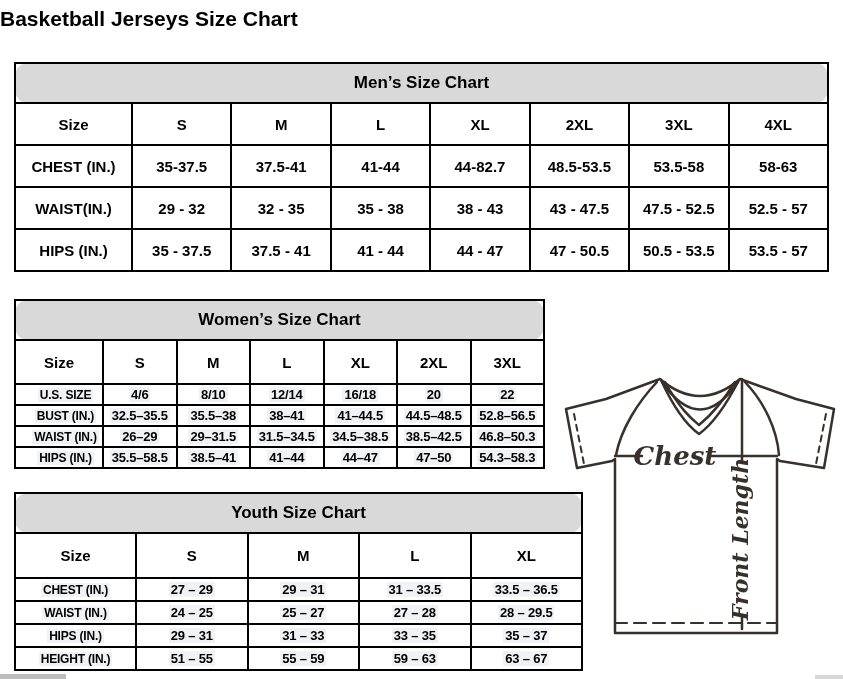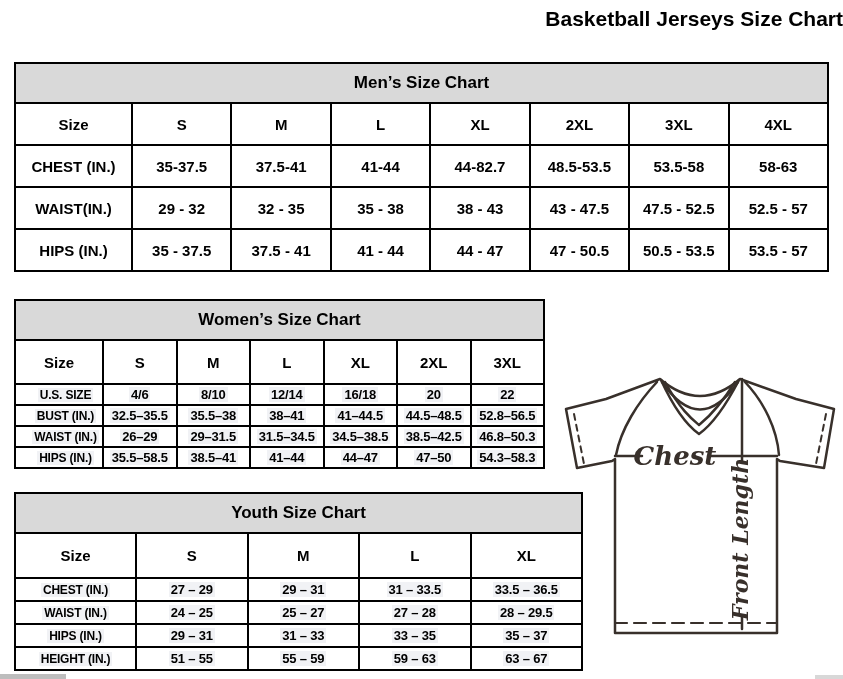--- a/index.html
+++ b/index.html
@@ -3,28 +3,28 @@
 <meta charset="utf-8">
 <style>
   * { margin:0; padding:0; box-sizing:border-box; }
   html,body { background:#ffffff; }
   .page {
     position:relative; width:843px; height:679px; background:#ffffff;
     font-family:"Liberation Sans", sans-serif; color:#000; overflow:hidden;
   }
   .page-title {
     position:absolute; left:0; top:7px; width:100%;
-    text-align:right; font-size:21px; font-weight:bold; color:#000;
+    text-align:left; font-size:21px; font-weight:bold; color:#000;
   }
   table { border-collapse:collapse; table-layout:fixed; }
   th, td {
     border:2px solid #000; text-align:center; vertical-align:middle;
     font-weight:bold; color:#000; overflow:hidden; white-space:nowrap;
   }
-  .tbl-title-cell { background:#d9d9d9; font-size:17px; }
+  .tbl-title-cell { background:#d9d9d9; font-size:17px;border-radius:13px; }
   
   .mens-table { position:absolute; left:14px; top:62px; width:815px; }
   .mens-table .title-row { height:40px; }
   .mens-table .hdr-row   { height:42px; font-size:15px; }
   .mens-table .data-row  { height:42px; font-size:15px; }
   .mens-table .lbl       { font-size:15px; }
   
   .womens-table { position:absolute; left:14px; top:299px; width:531px; }
   .womens-table .title-row { height:40px; }
   .womens-table .hdr-row   { height:44px; font-size:15px; }

